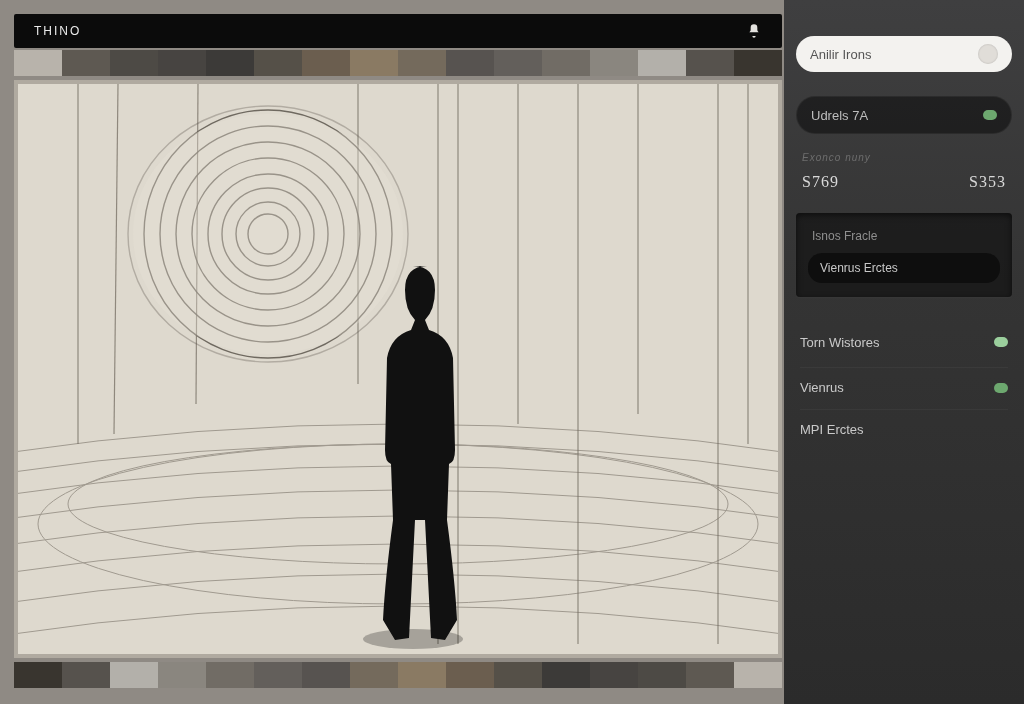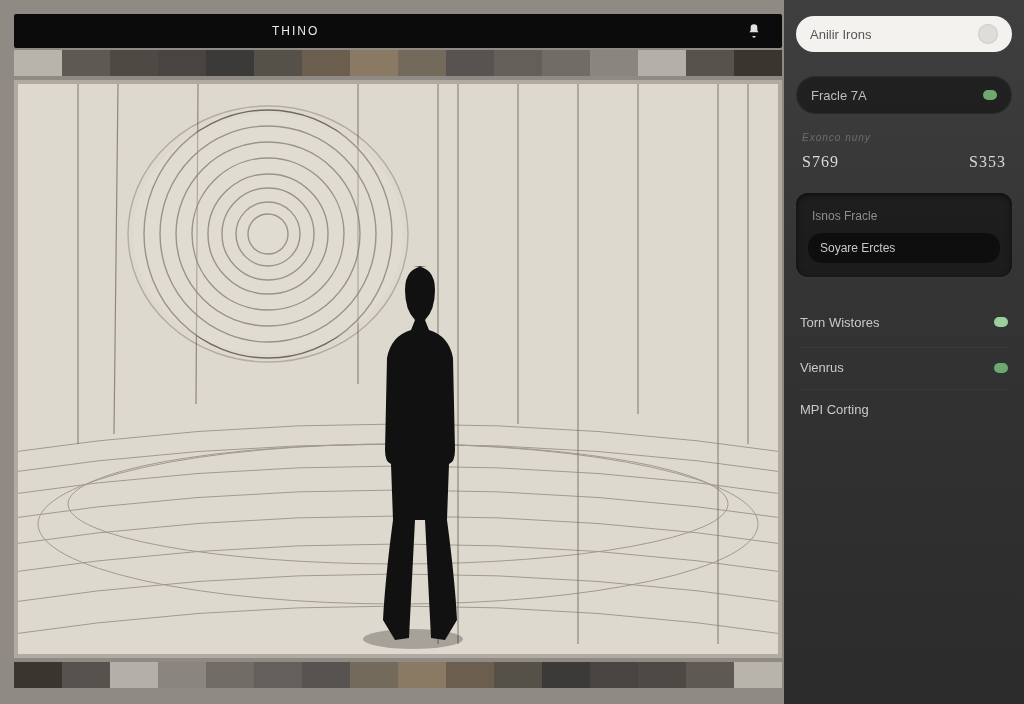--- a/index.html
+++ b/index.html
@@ -14,21 +14,20 @@
     position: absolute;
     top: 14px; left: 14px; right: 242px;
     height: 34px;
     background: #0b0b0b;
     display: flex; align-items: center;
     padding: 0 20px;
     color: #eaeaea;
     border-radius: 2px;
   }
   .top-bar .title {
-    margin-left: 238px;
     font-size: 12px;
     letter-spacing: 2px;
     font-weight: 500;
   }
   .top-bar .bell {
     margin-left: auto;
     width: 16px; height: 18px;
     display: flex; align-items: center; justify-content: center;
   }
   .swatch-strip {
@@ -66,21 +65,21 @@
   .side .hdr {
     height: 62px; display: flex; align-items: center; justify-content: center;
     font-size: 11px; letter-spacing: 1.5px; color: #9a9a9a;
   }
   .pill {
     background: #f3f2ef;
     color: #555;
     height: 36px; border-radius: 18px;
     display: flex; align-items: center;
     padding: 12px 14px;
-    margin-top: 16px;
+    margin-top: 36px;
     gap: 36px;
   }
   .pill .knob {
     width: 20px; height: 20px; border-radius: 50%;
     background: #e0ddd8;
     margin-left: auto;
     box-shadow: inset 0 0 2px rgba(0,0,0,0.2);
   }
   .darkpill {
     background: rgba(0,0,0,0.45);
@@ -104,21 +103,21 @@
     margin-top: 18px; margin-left: 6px; font-style: italic;
   }
   .stats {
     display: flex; justify-content: space-between;
     margin-top: 10px; padding: 0 6px;
     font-size: 16px; color: #d9d9d9; letter-spacing: 1px; font-family: Liberation Serif, serif;
   }
   .panel {
     margin-top: 22px;
     background: rgba(0,0,0,0.45);
-    border-radius: 12px;
+    border-radius: 4px;
     padding: 16px 12px 14px 12px;
     box-shadow: inset 0 2px 6px rgba(0,0,0,0.6), 0 1px 2px rgba(255,255,255,0.03);
   }
   .panel .lbl {
     font-size: 12px; color: #8f8f8f; margin-bottom: 10px; margin-left: 4px;
   }
   .panel .btn {
     background: #0e0e0e;
     border-radius: 14px;
     height: 30px;
@@ -248,44 +247,44 @@
 </div>
 
 <div class="side">
 
   <div class="pill">
     <span>Anilir Irons</span>
     <span class="knob"></span>
   </div>
 
   <div class="darkpill first">
-    <span>Fracle 7A</span>
+    <span>Udrels 7A</span>
     <span class="dot green"></span>
   </div>
 
   <div class="subhdr">Exonco nuny</div>
   <div class="stats">
     <span>S769</span>
     <span>S353</span>
   </div>
 
   <div class="panel">
     <div class="lbl">Isnos Fracle</div>
     <div class="btn">
-      <span>Soyare Erctes</span>
+      <span>Vienrus Erctes</span>
     </div>
   </div>
 
   <div class="list" id="optlist">
       <div class="row">
         <span>Torn Wistores</span>
         <span class="ind lgreen"></span>
       </div>
       <div class="row">
         <span>Vienrus</span>
         <span class="ind green"></span>
       </div>
       <div class="row">
-        <span>MPI Corting</span>
+        <span>MPI Erctes</span>
         <span class="ind none"></span>
       </div>
     </div>
 </div>
 
 </body></html>

